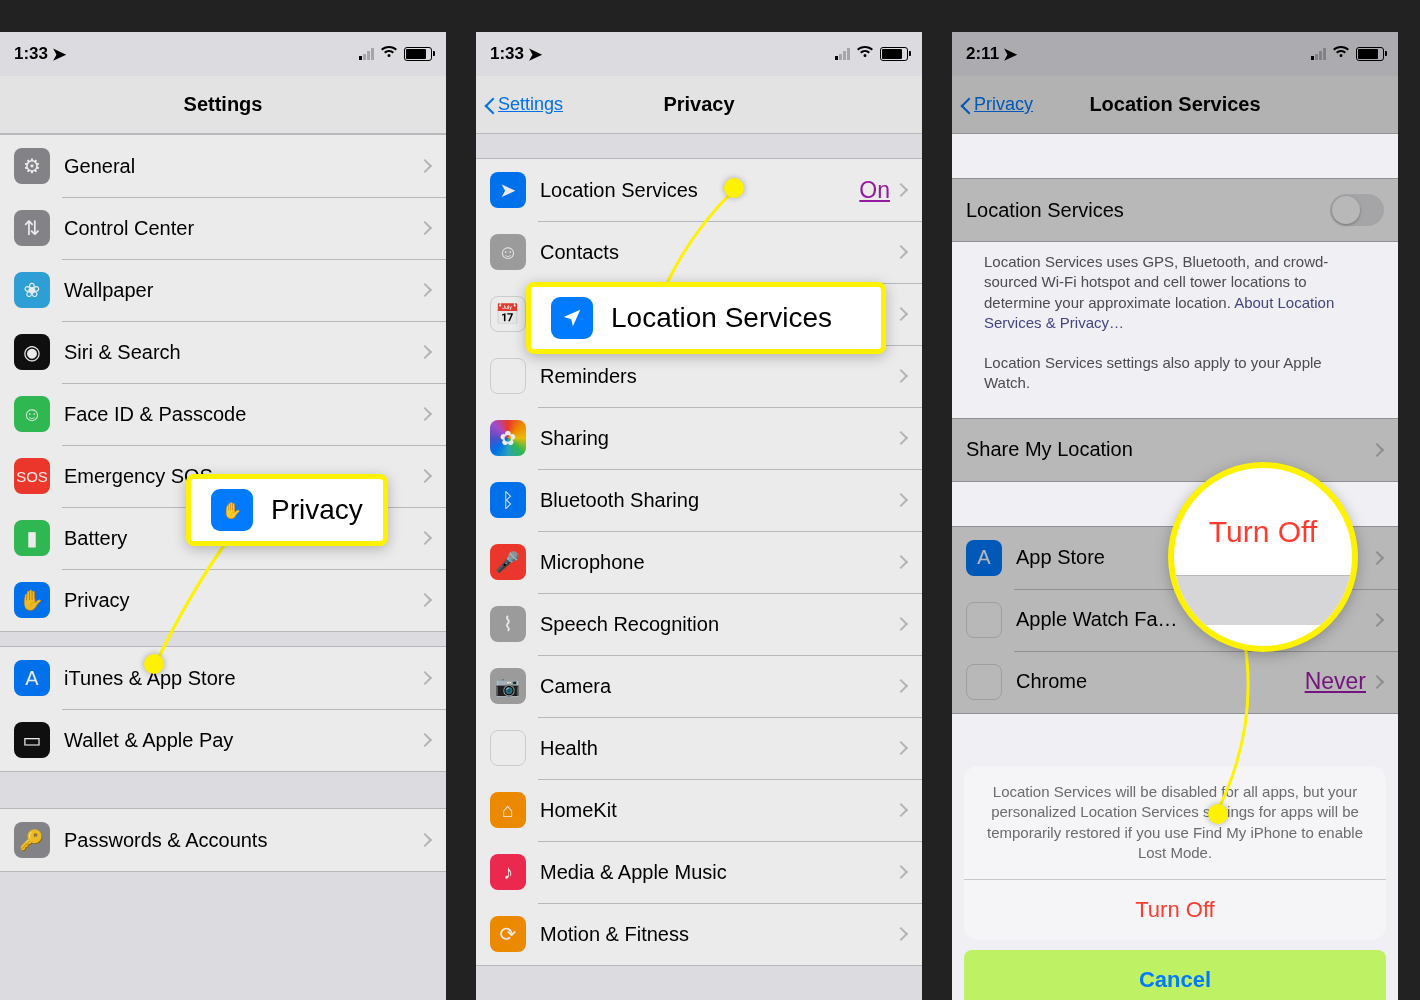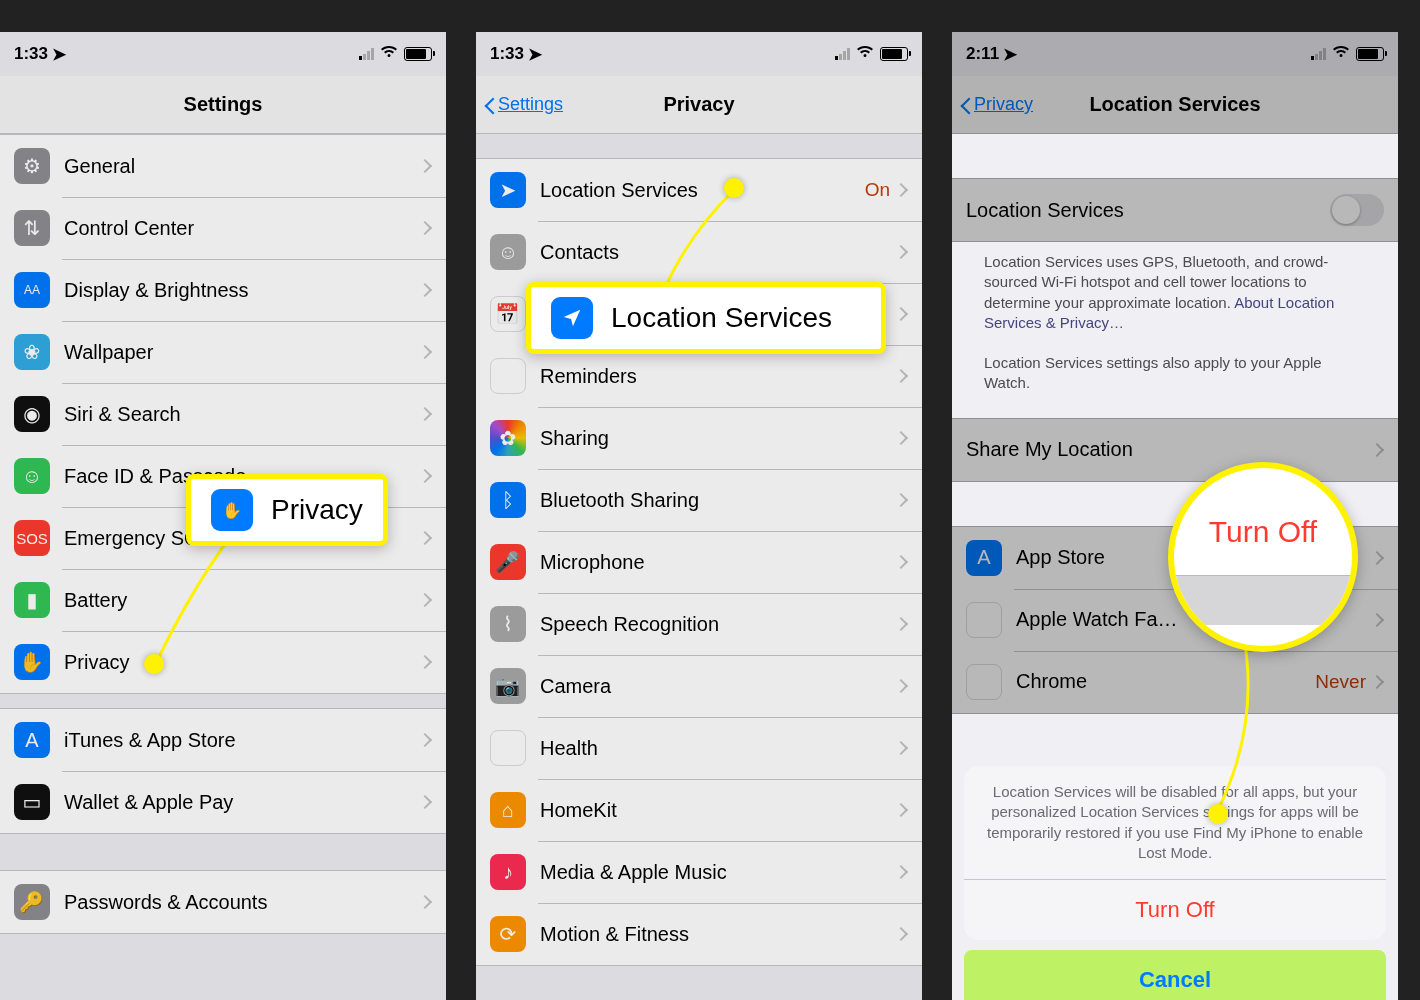--- a/index.html
+++ b/index.html
@@ -23,21 +23,21 @@
   .nav .back{ position:absolute; left:8px; display:flex; align-items:center; color:#007aff; font-size:18px; text-decoration:underline;}
   .nav .back .chev{ width:12px;height:20px;margin-right:2px;}
   .nav .back .chev::before{content:"";display:block;width:10px;height:10px;border-left:2.5px solid #007aff;border-bottom:2.5px solid #007aff;transform:rotate(45deg);margin-top:5px;margin-left:3px;}
   
   .group { margin-top:14px; background:#fff; border-top:1px solid #c8c7cc; border-bottom:1px solid #c8c7cc;}
   .group.nomt{margin-top:0;}
   .row { display:flex; align-items:center; height:62px; padding-left:14px; position:relative;}
   .row + .row::before{ content:""; position:absolute; left:62px; right:0; top:0; height:1px; background:#c8c7cc;}
   .row .icon{ width:36px;height:36px;border-radius:8px;margin-right:14px;display:flex;align-items:center;justify-content:center;color:#fff;font-size:20px;flex-shrink:0;}
   .row .lbl{ font-size:20px; flex:1;}
-  .row .val{ color:#c2410c;font-size:19px;margin-right:6px;}
+  .row .val{ color:#a21caf;font-size:23px;margin-right:6px;text-decoration:underline;}
   .row .chev{ width:10px;height:10px;border-right:2px solid #c4c4c6;border-top:2px solid #c4c4c6;transform:rotate(45deg);margin-right:16px;}
   
   .ic-gray{background:#8e8e93;} .ic-blue{background:#007aff;} .ic-green{background:#34c759;} .ic-cyan{background:#32ade6;} .ic-black{background:#111;} .ic-red{background:#ff3b30;} .ic-orange{background:#ff9500;} .ic-pink{background:#ff2d55;} .ic-white{background:#fff;border:1px solid #ddd;color:#ff3b30;} .ic-multicolor{background:conic-gradient(#ff3b30,#ff9500,#ffcc00,#34c759,#30b0c7,#007aff,#5856d6,#af52de,#ff3b30);}
   .ic-lgray{background:#a9a9a9;}
   
   .homebar{position:absolute;bottom:10px;left:50%;transform:translateX(-50%);width:150px;height:5px;background:#000;border-radius:3px;}
   
   .callout{ position:absolute; background:#fff; border:5px solid #fff200; border-radius:8px; display:flex; align-items:center; padding:10px 20px; box-shadow:0 3px 14px rgba(0,0,0,0.25); z-index:50;}
   .callout .icon{width:42px;height:42px;border-radius:9px;margin-right:18px;display:flex;align-items:center;justify-content:center;color:#fff;}
   .callout .t{font-size:28px;font-weight:500;}
@@ -94,25 +94,20 @@
   </div>
   <div class="group nomt" id="p1g1">
       <div class="row">
         <div class="icon ic-gray" style="font-size: 20px;">⚙︎</div>
         <div class="lbl">General</div>
         <div class="chev"></div>
       </div>
       <div class="row">
         <div class="icon ic-gray" style="font-size: 20px;">⇅</div>
         <div class="lbl">Control Center</div>
-        <div class="chev"></div>
-      </div>
-      <div class="row">
-        <div class="icon ic-blue" style="font-size: 12px;">AA</div>
-        <div class="lbl">Display &amp; Brightness</div>
         <div class="chev"></div>
       </div>
       <div class="row">
         <div class="icon ic-cyan" style="font-size: 20px;">❀</div>
         <div class="lbl">Wallpaper</div>
         <div class="chev"></div>
       </div>
       <div class="row">
         <div class="icon ic-black" style="font-size: 20px;">◉</div>
         <div class="lbl">Siri &amp; Search</div>

